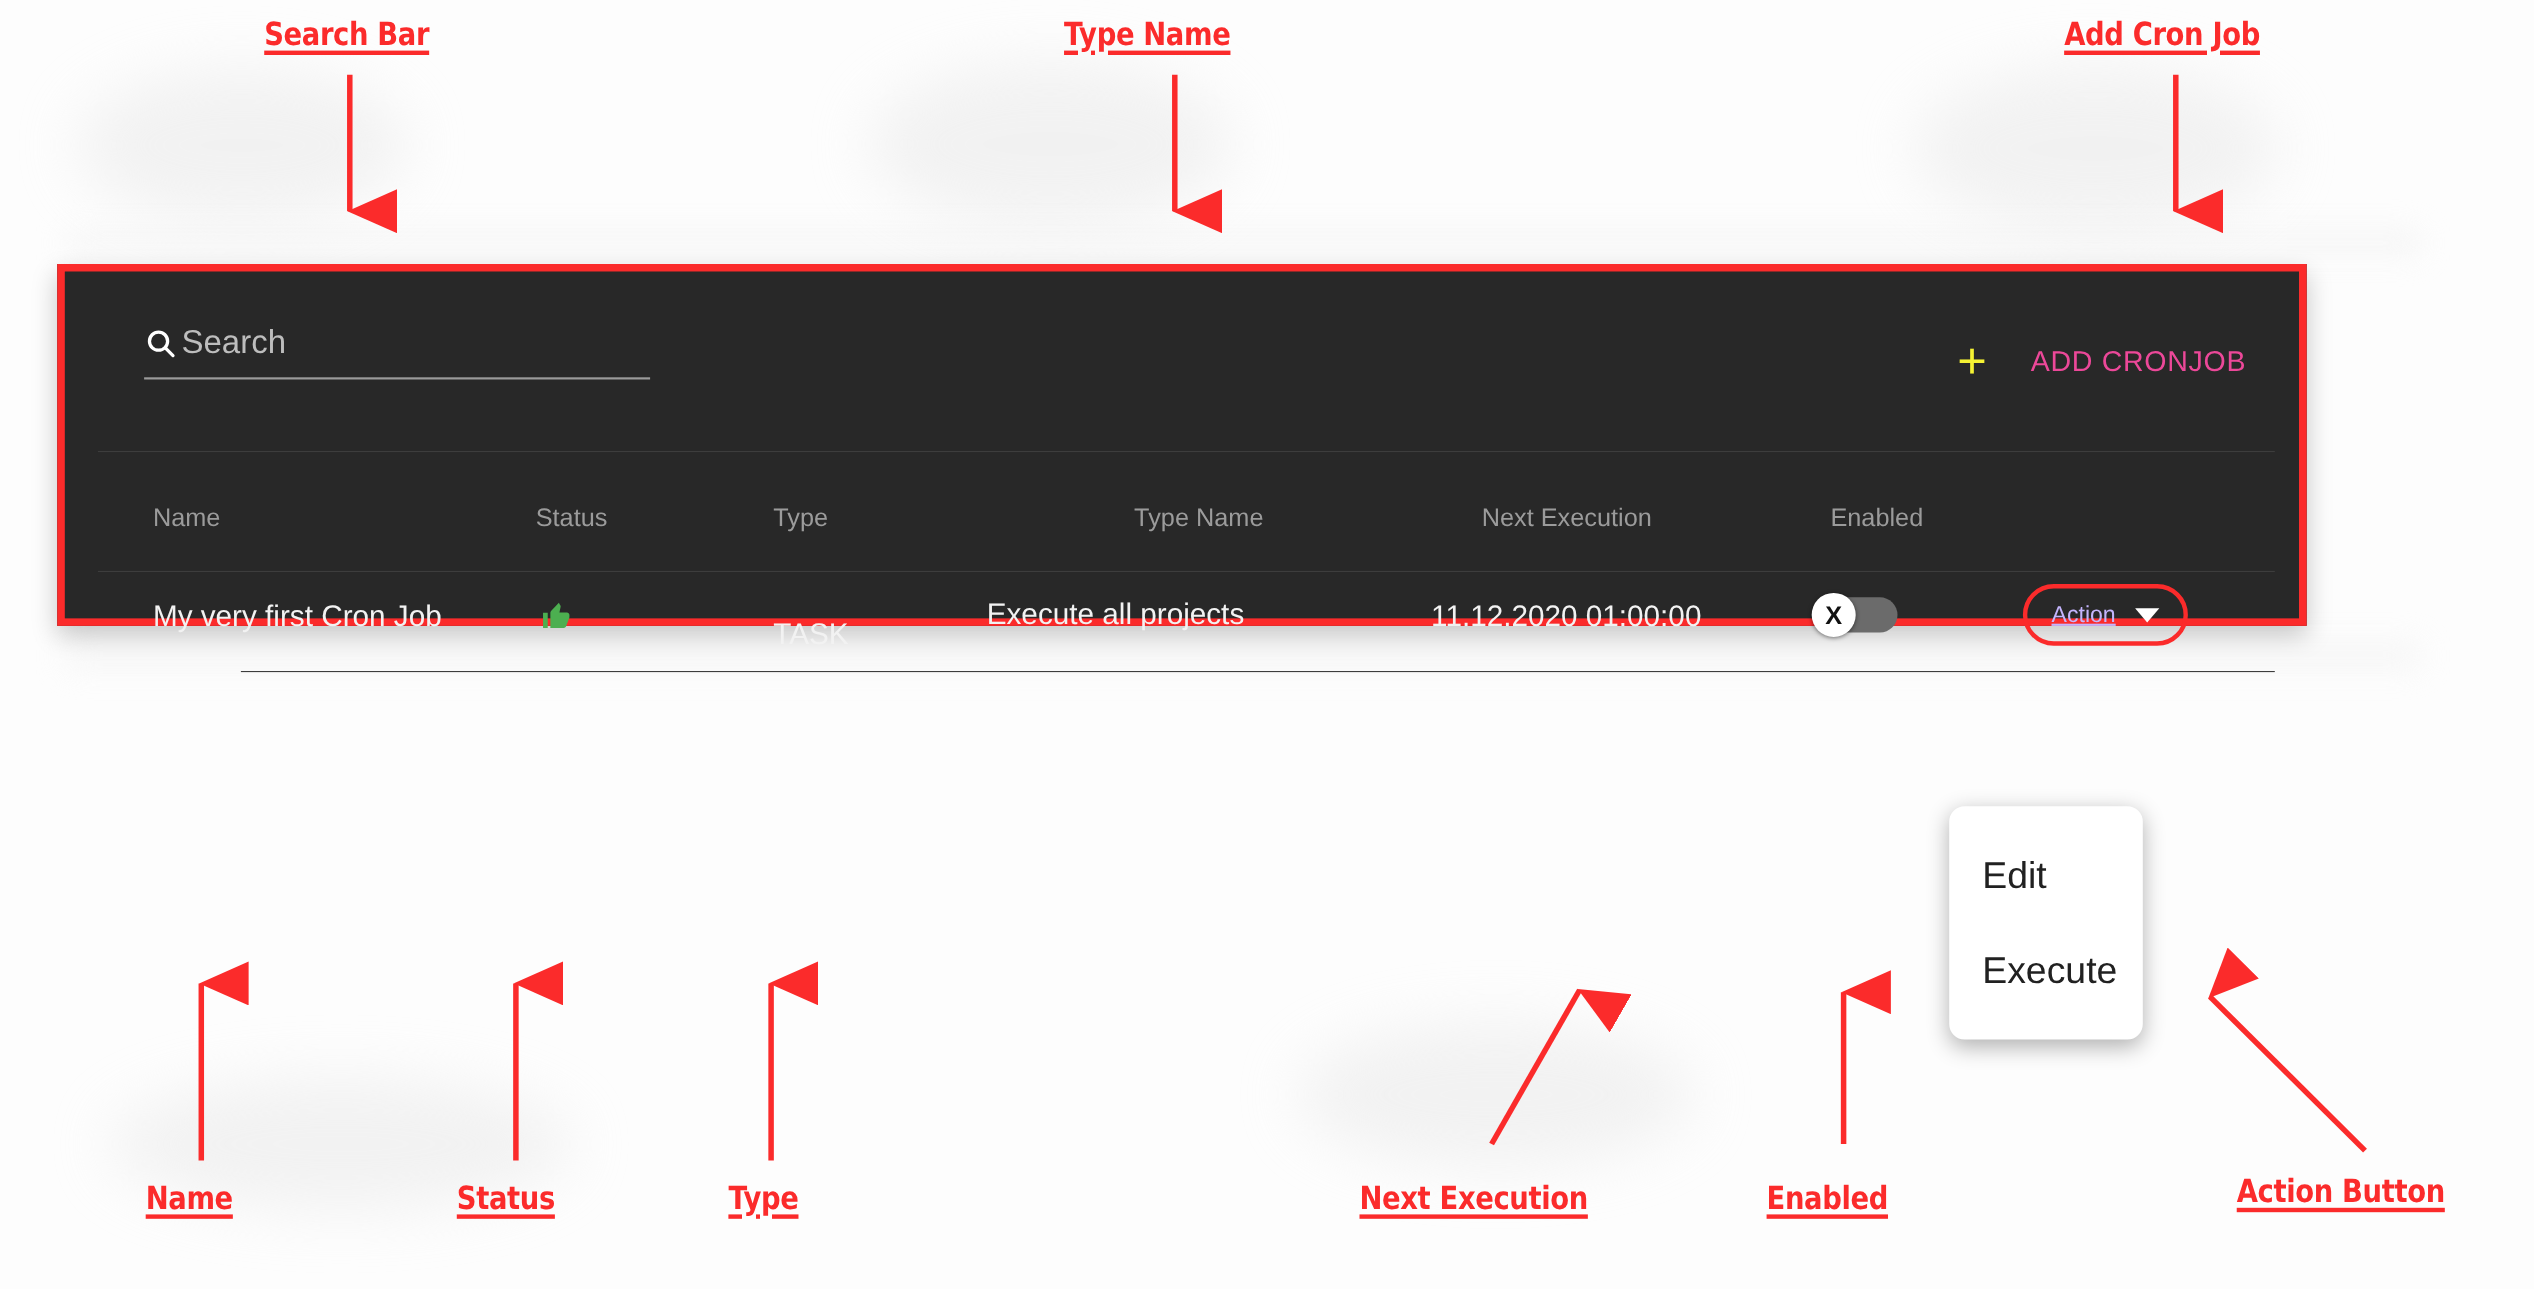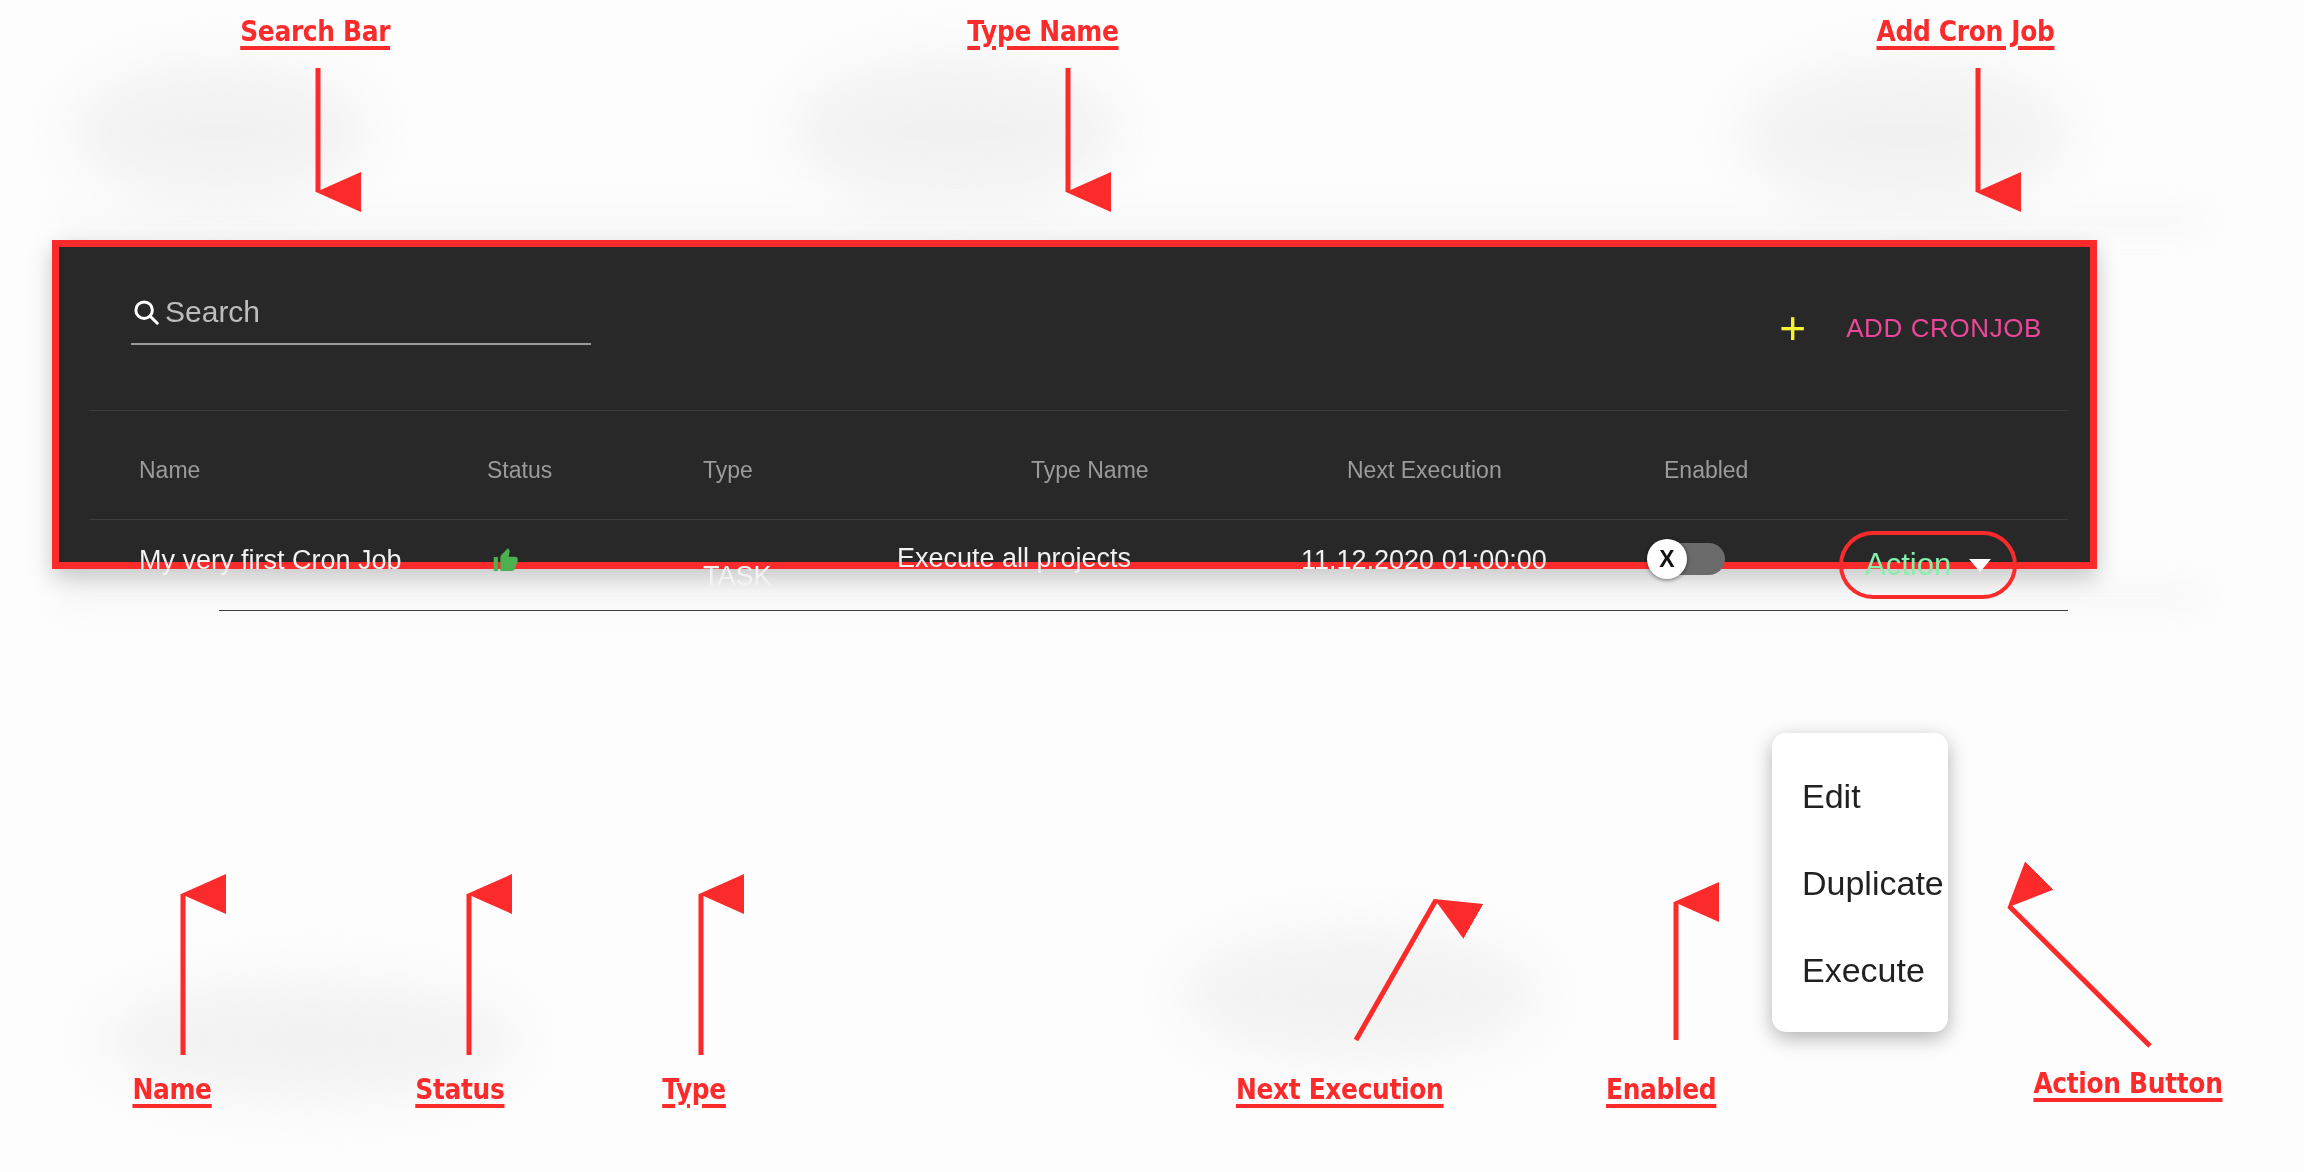--- a/index.html
+++ b/index.html
@@ -217,23 +217,24 @@
     display: inline-flex;
     align-items: center;
     gap: 18px;
     padding: 12px 22px;
     border: 4px solid #fb2b2b;
     border-radius: 34px;
     background: transparent;
     cursor: pointer;
   }
   .action-label {
-    color: #86efac;
-    font-size: 31px;
-    font-family: "Liberation Sans", sans-serif;
+    color: #c4b5fd;
+    font-size: 21px;
+    font-family: "Liberation Sans", sans-serif;
+    text-decoration: underline;
   }
   .caret {
     width: 0; height: 0;
     border-left: 11px solid transparent;
     border-right: 11px solid transparent;
     border-top: 13px solid #ffffff;
   }
 
   
   .menu {
@@ -364,15 +365,14 @@
         </div>
       </div>
       <div class="divider-foot"></div>
 
     </div>
   </div>
 </div>
 
 <div class="menu">
   <div class="menu-item">Edit</div>
-  <div class="menu-item">Duplicate</div>
   <div class="menu-item">Execute</div>
 </div>
 
 </body></html>

